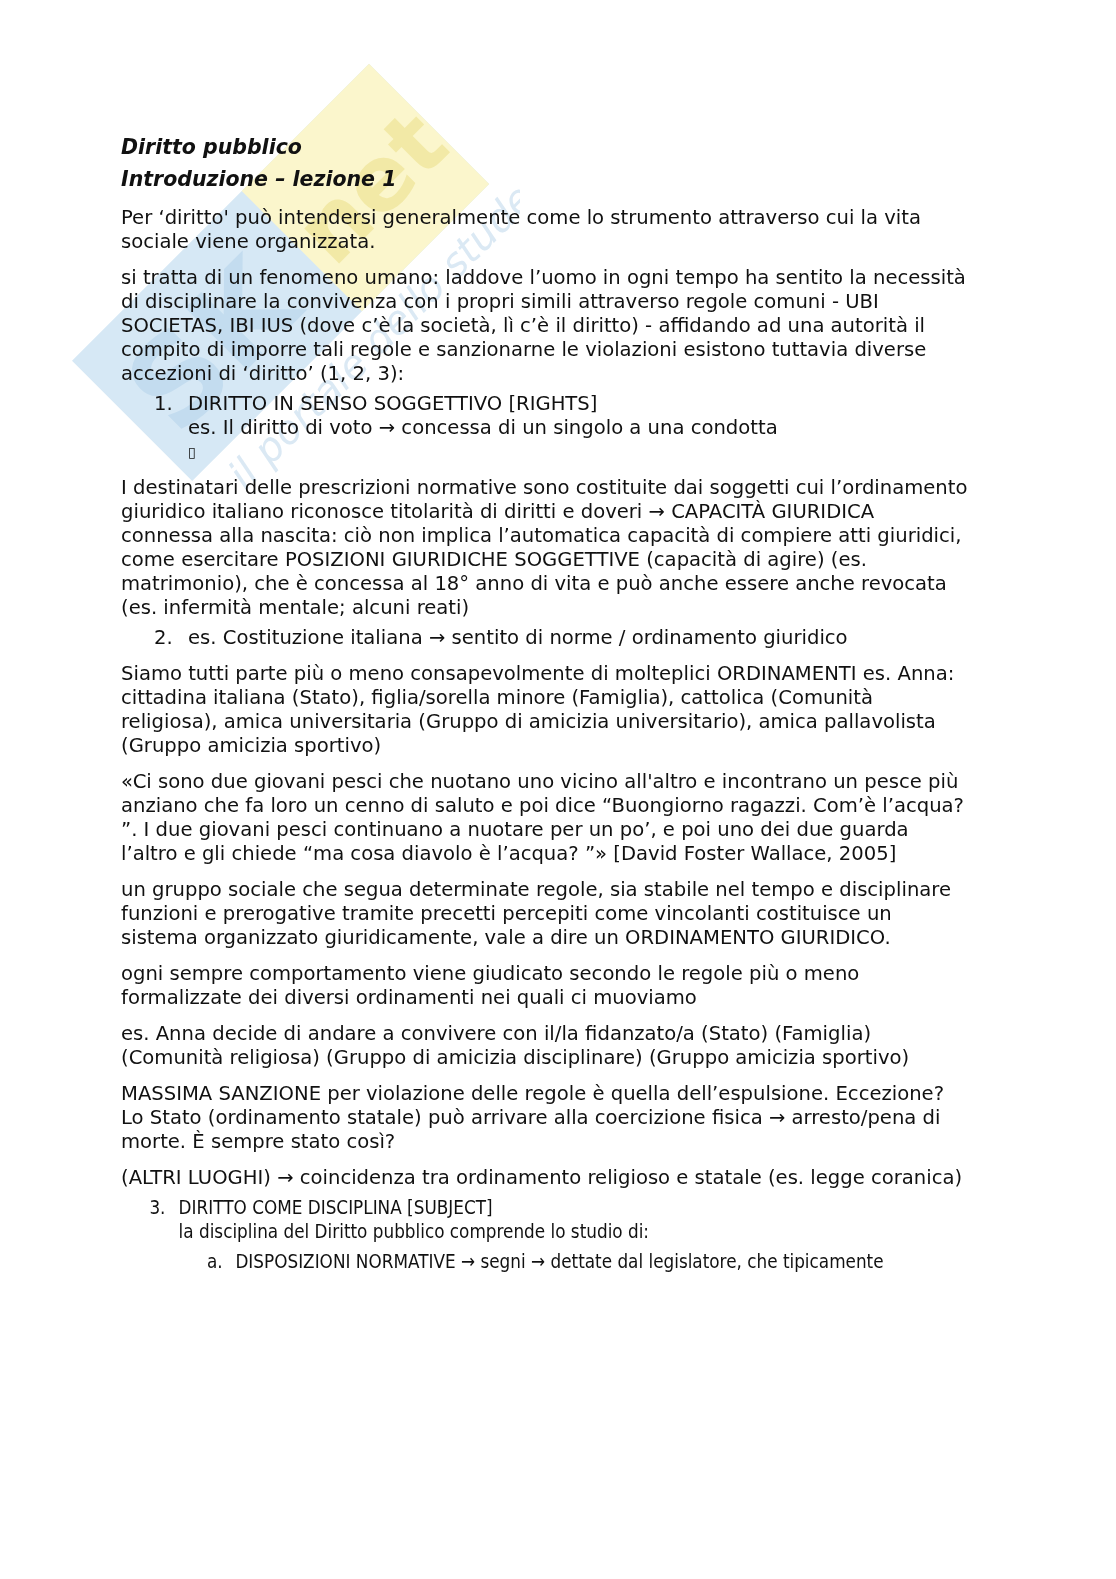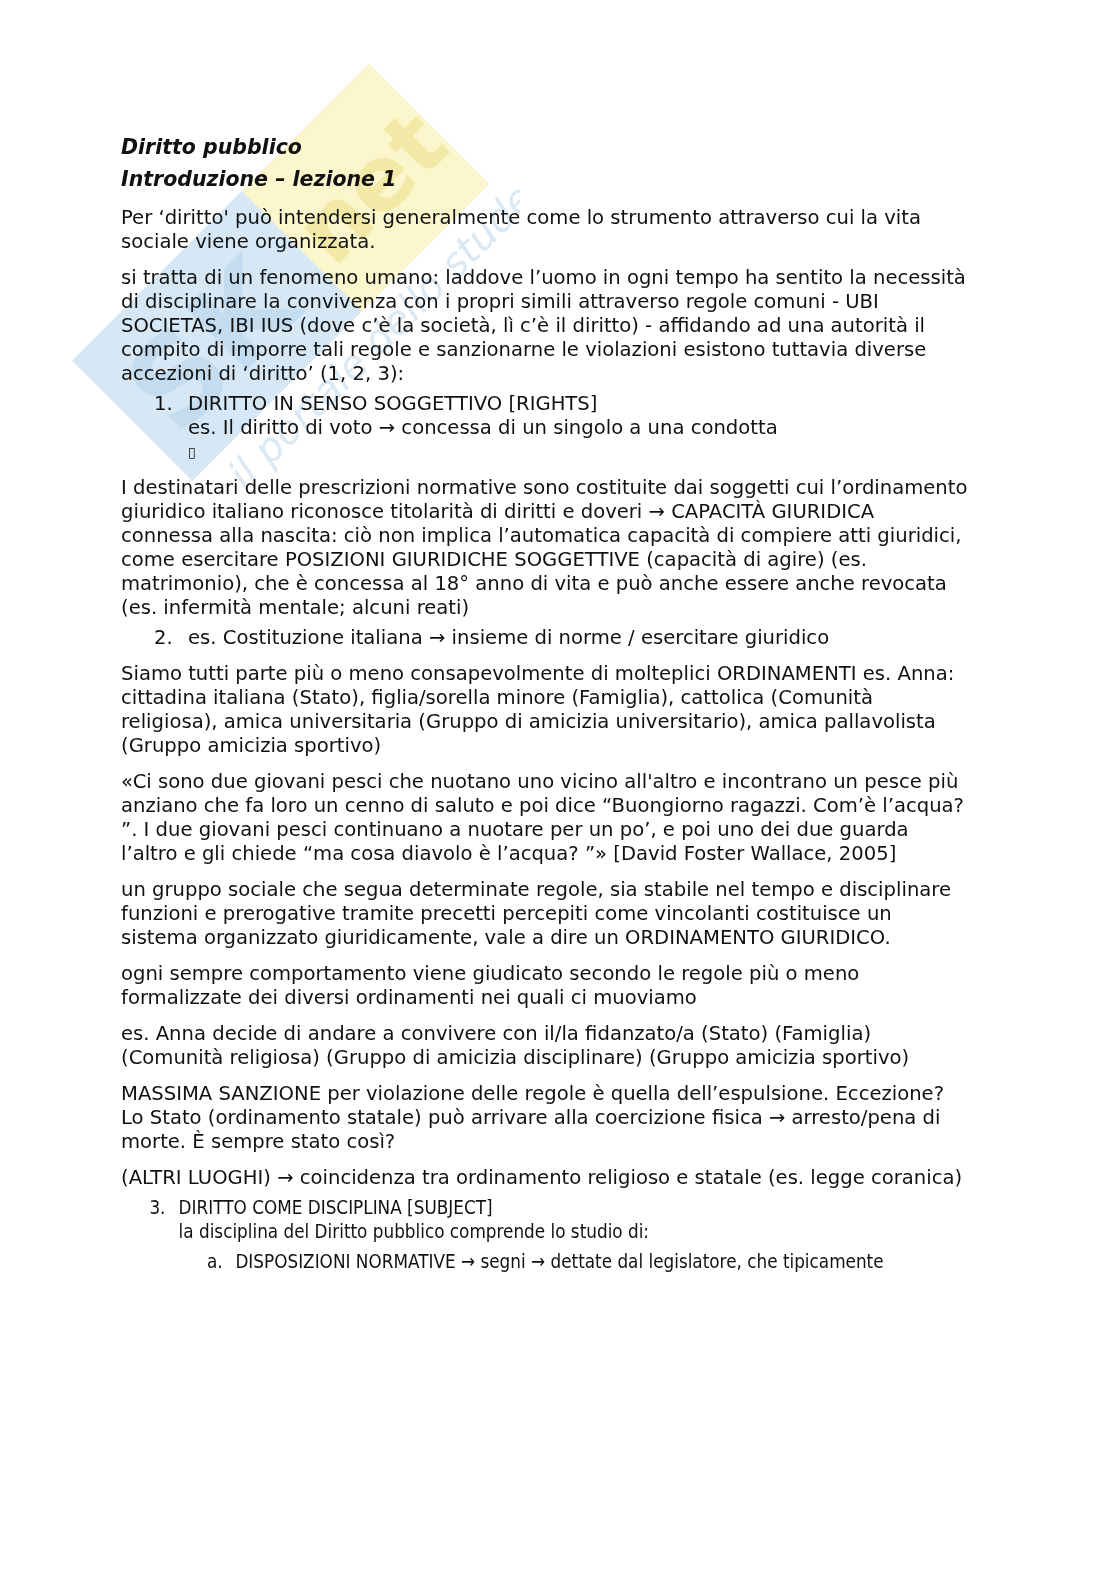--- a/index.html
+++ b/index.html
@@ -60,21 +60,21 @@
       <span class="num">1.</span>
       <div>DIRITTO IN SENSO SOGGETTIVO [RIGHTS]</div>
       <div>es. Il diritto di voto → concessa di un singolo a una condotta</div>
       <span class="glyph">▯</span>
     </div>
 
     <p>I destinatari delle prescrizioni normative sono costituite dai soggetti cui l’ordinamento giuridico italiano riconosce titolarità di diritti e doveri → CAPACITÀ GIURIDICA connessa alla nascita: ciò non implica l’automatica capacità di compiere atti giuridici, come esercitare POSIZIONI GIURIDICHE SOGGETTIVE (capacità di agire) (es. matrimonio), che è concessa al 18° anno di vita e può anche essere anche revocata (es. infermità mentale; alcuni reati)</p>
 
     <div class="item">
       <span class="num">2.</span>
-      <div>es. Costituzione italiana → insieme di norme / esercitare giuridico</div>
+      <div>es. Costituzione italiana → sentito di norme / ordinamento giuridico</div>
     </div>
 
     <p>Siamo tutti parte più o meno consapevolmente di molteplici ORDINAMENTI es. Anna: cittadina italiana (Stato), figlia/sorella minore (Famiglia), cattolica (Comunità religiosa), amica universitaria (Gruppo di amicizia universitario), amica pallavolista (Gruppo amicizia sportivo)</p>
     <p>«Ci sono due giovani pesci che nuotano uno vicino all'altro e incontrano un pesce più anziano che fa loro un cenno di saluto e poi dice “Buongiorno ragazzi. Com’è l’acqua? ”. I due giovani pesci continuano a nuotare per un po’, e poi uno dei due guarda l’altro e gli chiede “ma cosa diavolo è l’acqua? ”» [David Foster Wallace, 2005]</p>
     <p>un gruppo sociale che segua determinate regole, sia stabile nel tempo e disciplinare funzioni e prerogative tramite precetti percepiti come vincolanti costituisce un sistema organizzato giuridicamente, vale a dire un ORDINAMENTO GIURIDICO.</p>
     <p>ogni sempre comportamento viene giudicato secondo le regole più o meno formalizzate dei diversi ordinamenti nei quali ci muoviamo</p>
     <p>es. Anna decide di andare a convivere con il/la fidanzato/a (Stato) (Famiglia) (Comunità religiosa) (Gruppo di amicizia disciplinare) (Gruppo amicizia sportivo)</p>
     <p>MASSIMA SANZIONE per violazione delle regole è quella dell’espulsione. Eccezione? Lo Stato (ordinamento statale) può arrivare alla coercizione fisica → arresto/pena di morte. È sempre stato così?</p>
     <p>(ALTRI LUOGHI) → coincidenza tra ordinamento religioso e statale (es. legge coranica)</p>
 

